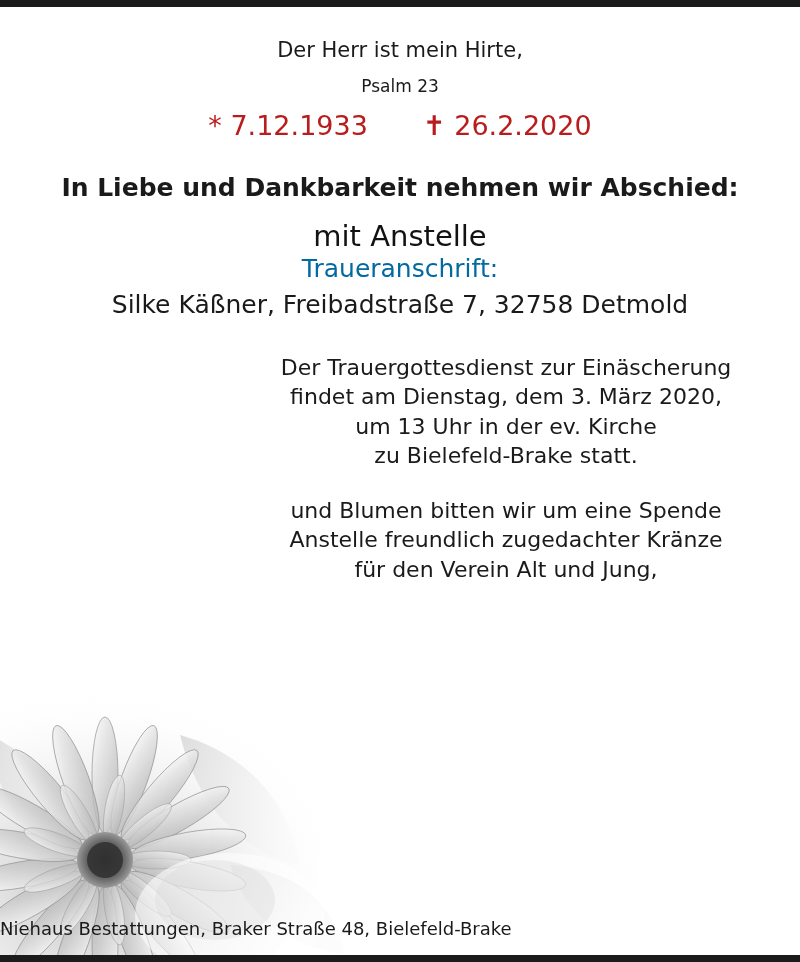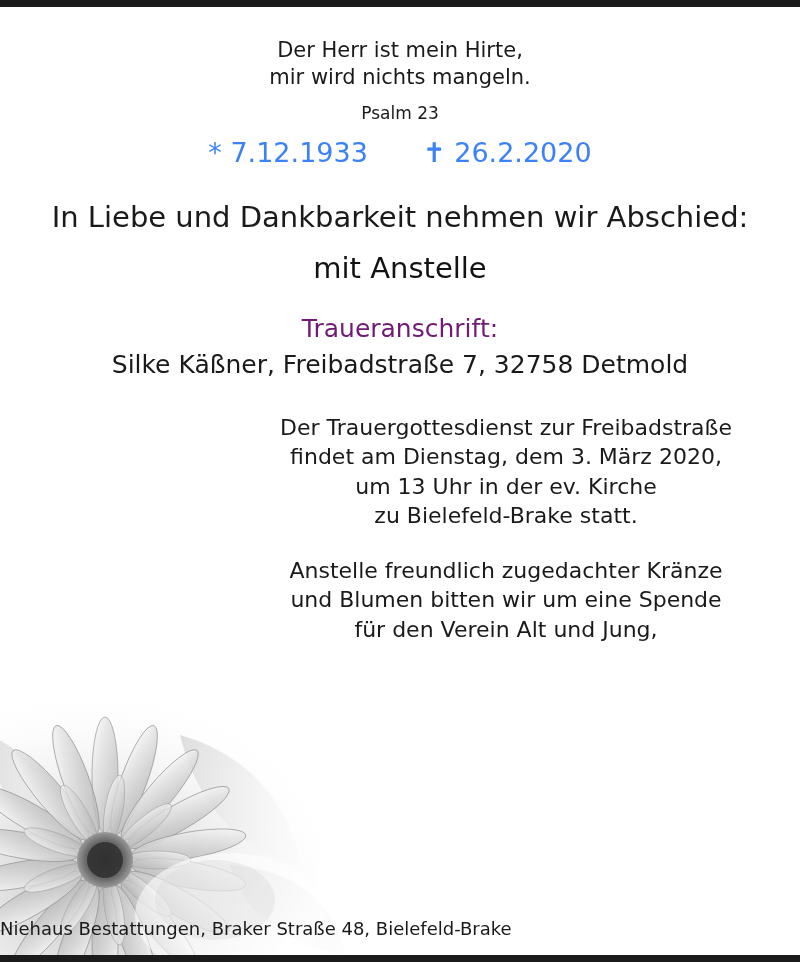--- a/index.html
+++ b/index.html
@@ -56,41 +56,41 @@
     color: #121212;
   }
   .maiden {
     margin-top: 8px;
     font-size: 27px;
     color: #1a1a1a;
   }
   .dates {
     margin-top: 14px;
     font-size: 27px;
-    color: #3b82f6;
+    color: #b91c1c;
   }
   .dates .gap {
     display: inline-block;
     width: 38px;
   }
   .farewell {
     margin-top: 32px;
-    font-size: 29px;
-    color: #1a1a1a;
+    font-size: 25px;
+    color: #1a1a1a;
+    font-weight: bold;
   }
   .survivors {
     margin-top: 16px;
     font-size: 29px;
     line-height: 1.25;
     color: #121212;
   }
   .address-head {
-    margin-top: 28px;
     font-size: 25px;
-    color: #701a75;
+    color: #0369a1;
   }
   .address-line {
     margin-top: 7px;
     font-size: 25px;
     color: #1a1a1a;
   }
   .service-block {
     margin-top: 34px;
     margin-left: auto;
     width: 520px;
@@ -192,50 +192,49 @@
     </g>
 
     <ellipse cx="300" cy="300" rx="95" ry="62" fill="#ffffff" opacity="0.55"></ellipse>
     <ellipse cx="285" cy="285" rx="60" ry="40" fill="#d6d6d6" opacity="0.35"></ellipse>
   </svg>
 
   <div class="content">
 
     <div class="verse">
       <span class="line">Der Herr ist mein Hirte,</span>
-      <span class="line">mir wird nichts mangeln.</span>
     </div>
     <div class="verse-ref">Psalm 23</div>
 
 
     <div class="dates">
       <span>* 7.12.1933</span>
       <span class="gap"></span>
       <span>✝ 26.2.2020</span>
     </div>
 
     <div class="farewell">In Liebe und Dankbarkeit nehmen wir Abschied:</div>
 
     <div class="survivors">
       <span class="line">mit Anstelle</span>
     </div>
 
     <div class="address-head">Traueranschrift:</div>
     <div class="address-line">Silke Käßner, Freibadstraße 7, 32758 Detmold</div>
 
     <div class="service-block">
-      <span class="line">Der Trauergottesdienst zur Freibadstraße</span>
+      <span class="line">Der Trauergottesdienst zur Einäscherung</span>
       <span class="line">findet am Dienstag, dem 3. März 2020,</span>
       <span class="line">um 13 Uhr in der ev. Kirche</span>
       <span class="line">zu Bielefeld-Brake statt.</span>
     </div>
 
     <div class="donation-block">
+      <span class="line">und Blumen bitten wir um eine Spende</span>
       <span class="line">Anstelle freundlich zugedachter Kränze</span>
-      <span class="line">und Blumen bitten wir um eine Spende</span>
       <span class="line">für den Verein Alt und Jung,</span>
     </div>
 
   </div>
 
   <div class="funeral-home">Niehaus Bestattungen, Braker Straße 48, Bielefeld-Brake</div>
 
 </div>
 
 </body></html>

